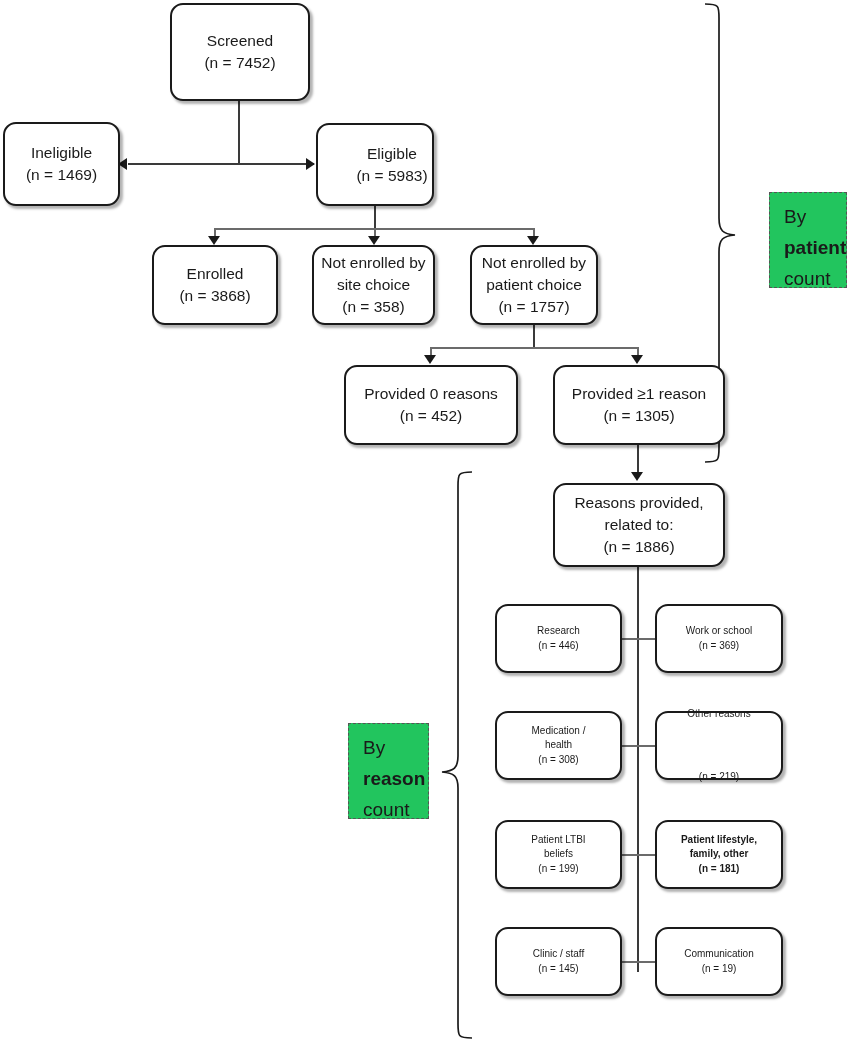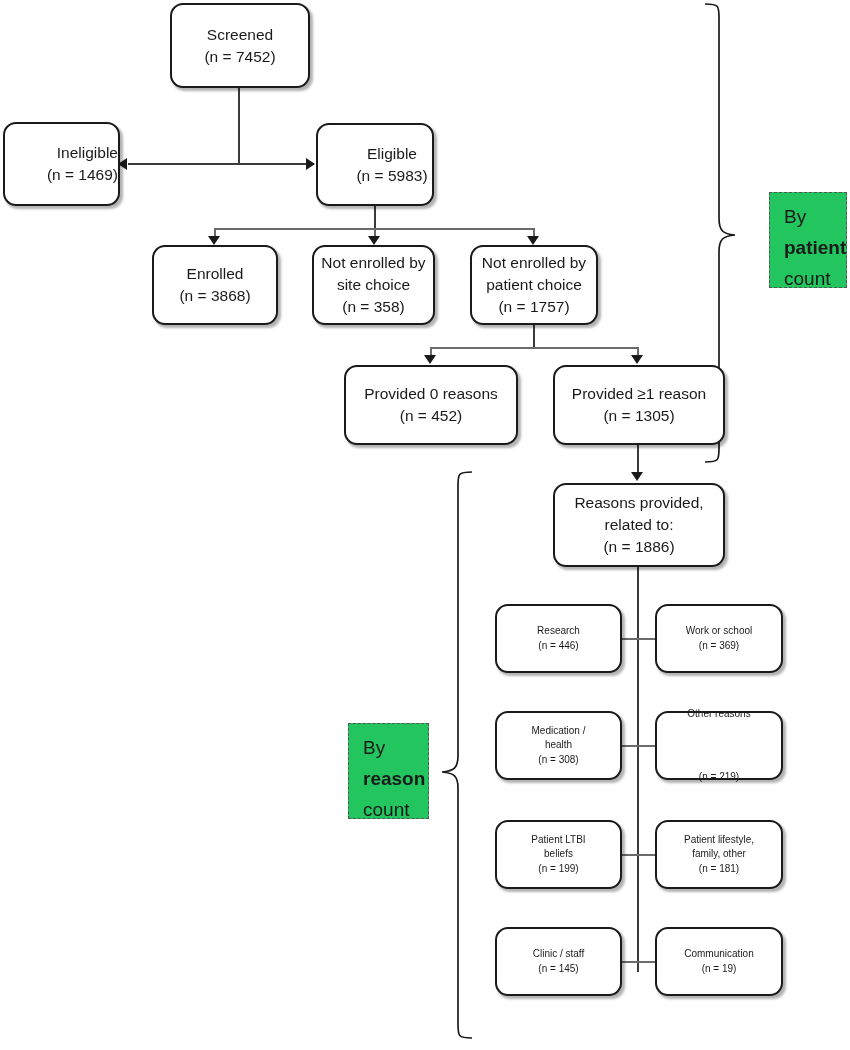--- a/index.html
+++ b/index.html
@@ -130,26 +130,26 @@
       <path d="M 2 4 C 16 4 16 6 16 18 L 16 218 C 16 231 20 234 32 235 C 20 236 16 239 16 252 L 16 448 C 16 460 16 462 2 462" fill="none" stroke="#1a1a1a" stroke-width="1.7"></path>
     </svg>
   </div>
 
   <div class="brace" style="left:432px; top:468px;">
     <svg width="42" height="575" viewBox="0 0 42 575">
       <path d="M 40 4 C 26 4 26 6 26 18 L 26 288 C 26 300 22 303 10 304 C 22 305 26 308 26 320 L 26 556 C 26 568 26 570 40 570" fill="none" stroke="#1a1a1a" stroke-width="1.7"></path>
     </svg>
   </div>
 
-  <div class="node" style="left:170px; top:3px; width:140px; height:85px;">
+  <div class="node" style="left:170px; top:3px; width:140px; height:98px;">
     <span class="ln">Screened</span>
     <span class="ln">(n = 7452)</span>
   </div>
 
-  <div class="node" style="left:3px; top:122px; width:117px; height:84px;align-items:flex-end;">
+  <div class="node" style="left:3px; top:122px; width:117px; height:84px;">
     <span class="ln">Ineligible</span>
     <span class="ln">(n = 1469)</span>
   </div>
 
   <div class="node" style="left:316px; top:123px; width:118px; height:83px;padding-left:34px;">
     <span class="ln">Eligible</span>
     <span class="ln">(n = 5983)</span>
   </div>
 
   <div class="node" style="left:152px; top:245px; width:126px; height:80px;">
@@ -205,21 +205,21 @@
     <span class="ln">Other reasons</span>
 
     <span class="ln">(n = 219)</span>
   </div>
 
   <div class="node small" style="left:495px; top:820px; width:127px; height:69px;">
     <span class="ln">Patient LTBI</span>
     <span class="ln">beliefs</span>
     <span class="ln">(n = 199)</span>
   </div>
-  <div class="node small" style="left:655px; top:820px; width:128px; height:69px;">
+  <div class="node small" style="left:655px; top:820px; width:128px; height:69px;font-weight:bold;">
     <span class="ln">Patient lifestyle,</span>
     <span class="ln">family, other</span>
     <span class="ln">(n = 181)</span>
   </div>
 
   <div class="node small" style="left:495px; top:927px; width:127px; height:69px;">
     <span class="ln">Clinic / staff</span>
 
     <span class="ln">(n = 145)</span>
   </div>

